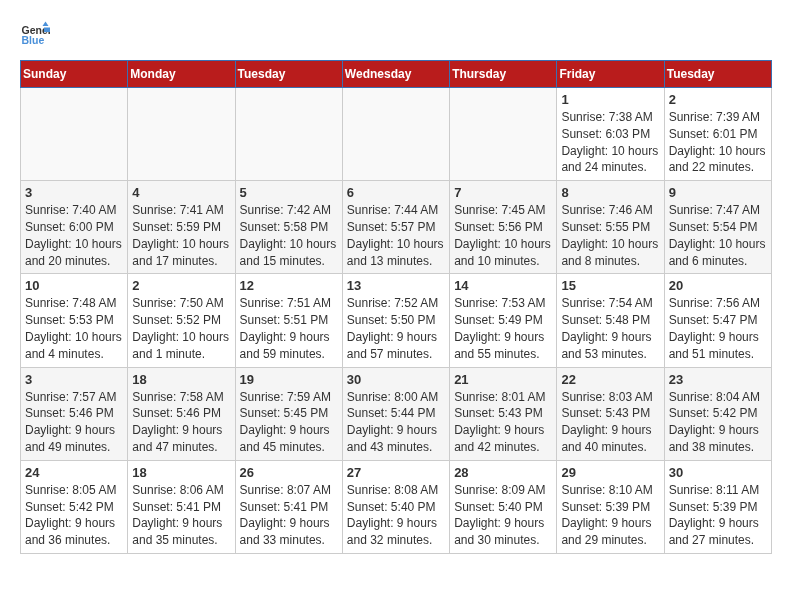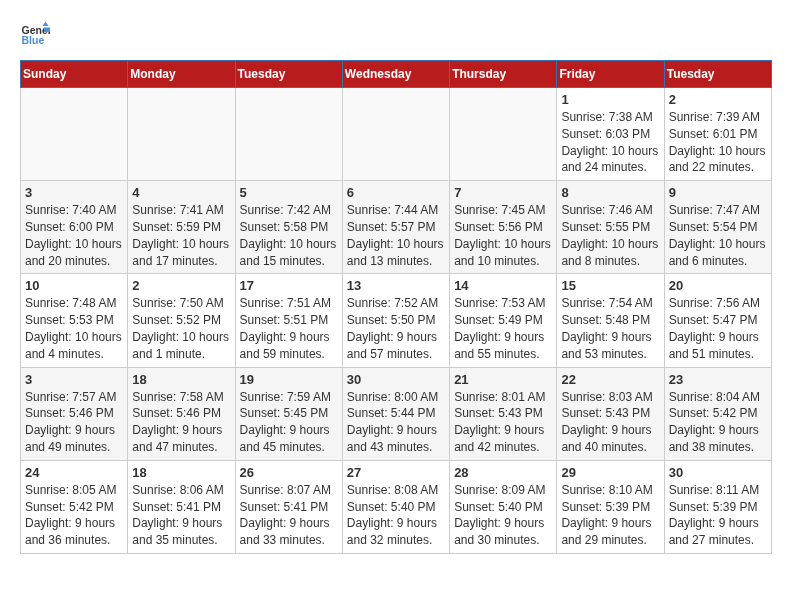--- a/index.html
+++ b/index.html
@@ -160,21 +160,21 @@
       <tr>
         <td>
           <div class="day-num">10</div>
           <div class="day-info">Sunrise: 7:48 AM<br>Sunset: 5:53 PM<br>Daylight: 10 hours and 4 minutes.</div>
         </td>
         <td>
           <div class="day-num">2</div>
           <div class="day-info">Sunrise: 7:50 AM<br>Sunset: 5:52 PM<br>Daylight: 10 hours and 1 minute.</div>
         </td>
         <td>
-          <div class="day-num">17</div>
+          <div class="day-num">12</div>
           <div class="day-info">Sunrise: 7:51 AM<br>Sunset: 5:51 PM<br>Daylight: 9 hours and 59 minutes.</div>
         </td>
         <td>
           <div class="day-num">13</div>
           <div class="day-info">Sunrise: 7:52 AM<br>Sunset: 5:50 PM<br>Daylight: 9 hours and 57 minutes.</div>
         </td>
         <td>
           <div class="day-num">14</div>
           <div class="day-info">Sunrise: 7:53 AM<br>Sunset: 5:49 PM<br>Daylight: 9 hours and 55 minutes.</div>
         </td>

